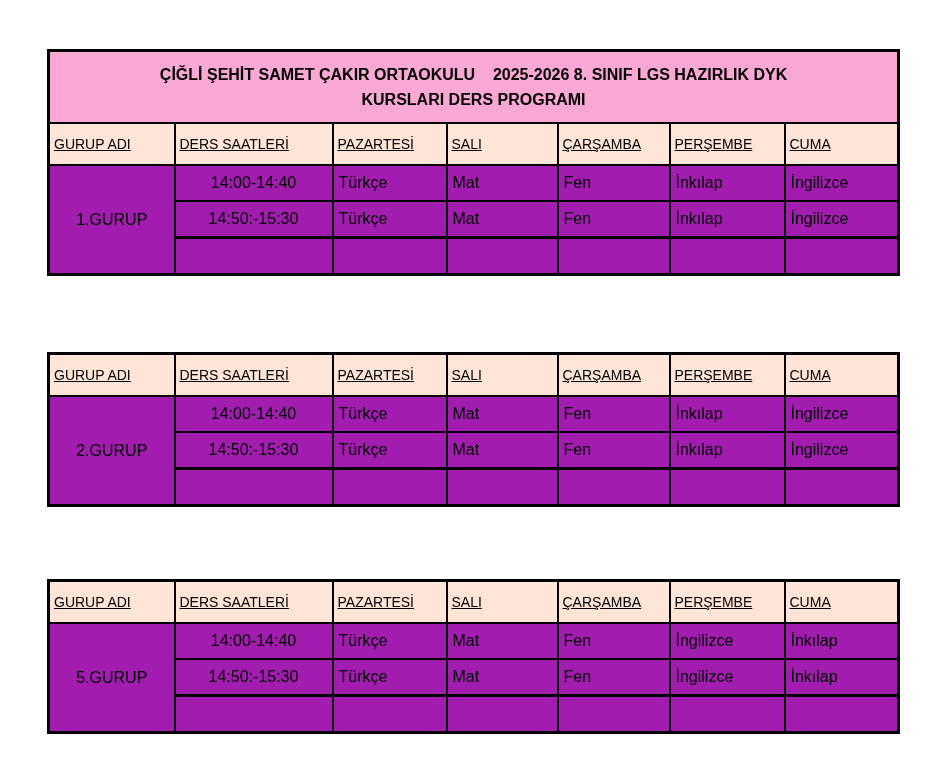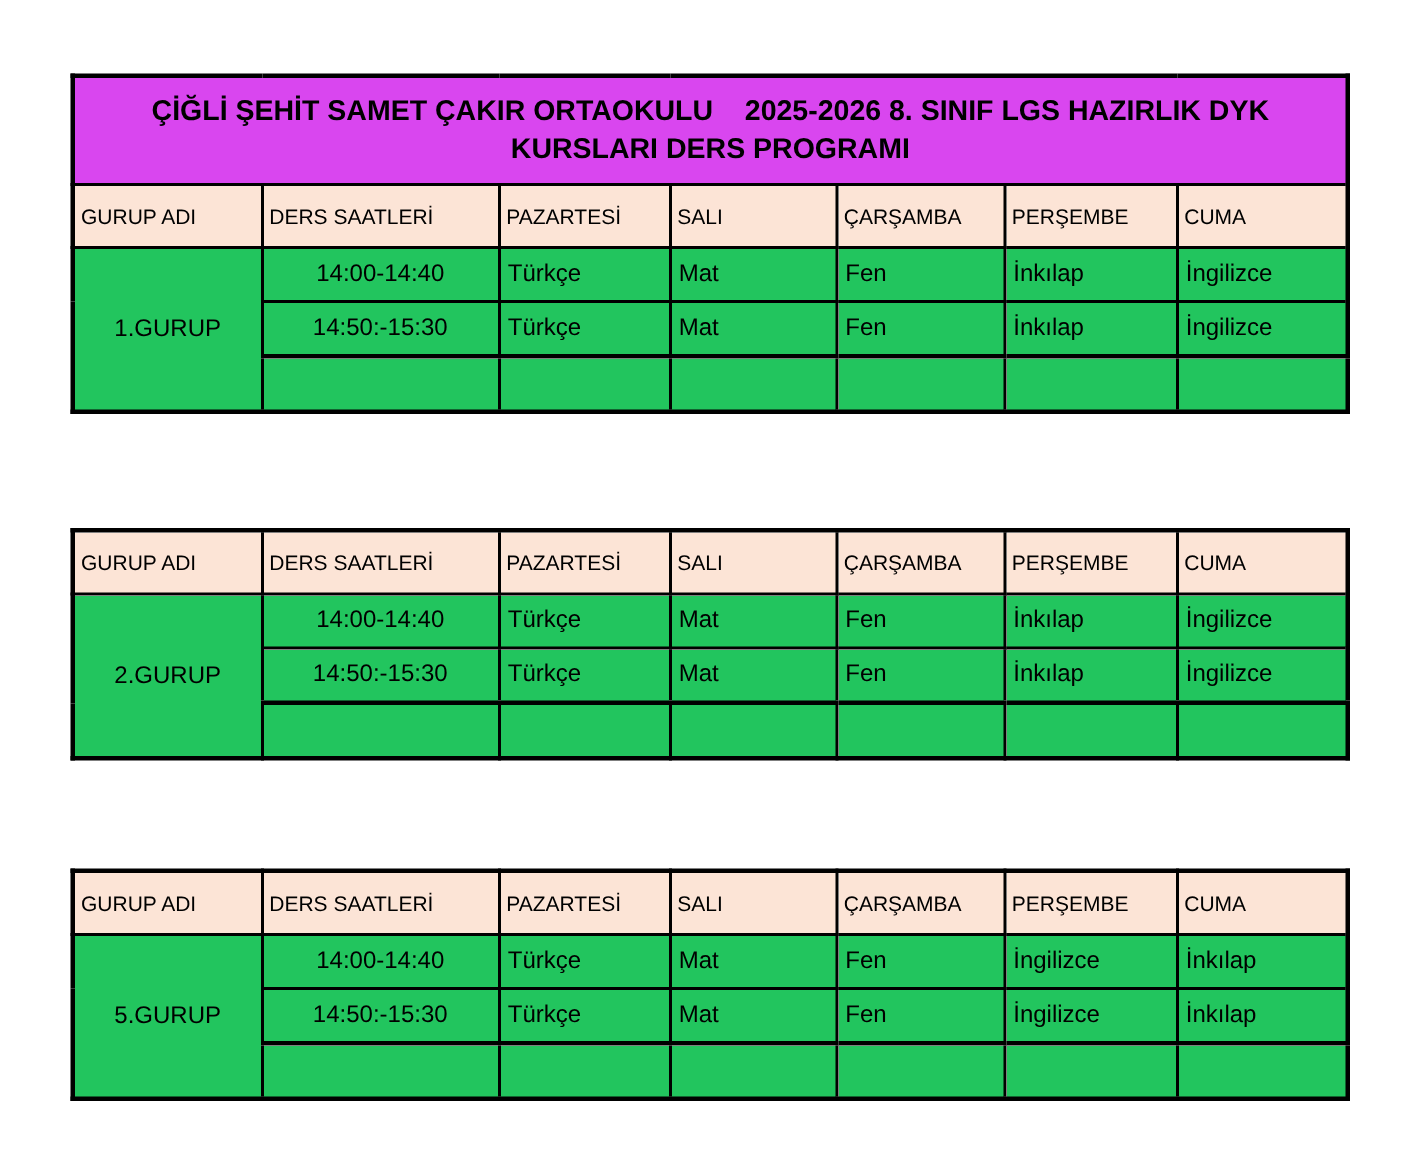--- a/index.html
+++ b/index.html
@@ -22,51 +22,52 @@
   .gap2 { margin-bottom: 72px; }
 
   table.sched th, table.sched td {
     border: 2px solid #000;
     overflow: hidden;
     white-space: nowrap;
   }
 
   
   td.title-cell {
-    background: #d946ef;
+    background: #f9a8d4;
     border-bottom: 3px solid #000;
     height: 66px;
     text-align: center;
     vertical-align: middle;
     font-weight: bold;
-    font-size: 19px;
+    font-size: 16px;
     line-height: 25px;
     padding: 2px 4px;
   }
   .title-line { white-space: pre; }
 
   
   th.col-header {
     background: #fce4d6;
     border-bottom: 3px solid #000;
     height: 40px;
     font-weight: normal;
     font-size: 14px;
     text-align: left;
     vertical-align: middle;
     padding: 0 4px;
+    text-decoration: underline;
   }
 
   
   td.body-cell {
     height: 34px;
     font-size: 16px;
     vertical-align: middle;
     padding: 0 5px;
-    background: #22c55e;
+    background: #a21caf;
     margin-left: 32px;
   }
   td.group-cell { text-align: center; padding: 0 6px; }
   td.time-cell  { text-align: center; }
   td.subject-cell { text-align: left; }
   tr.empty-row td { border-top: 3px solid #000; }
 </style>
 </head>
 <body>
 

